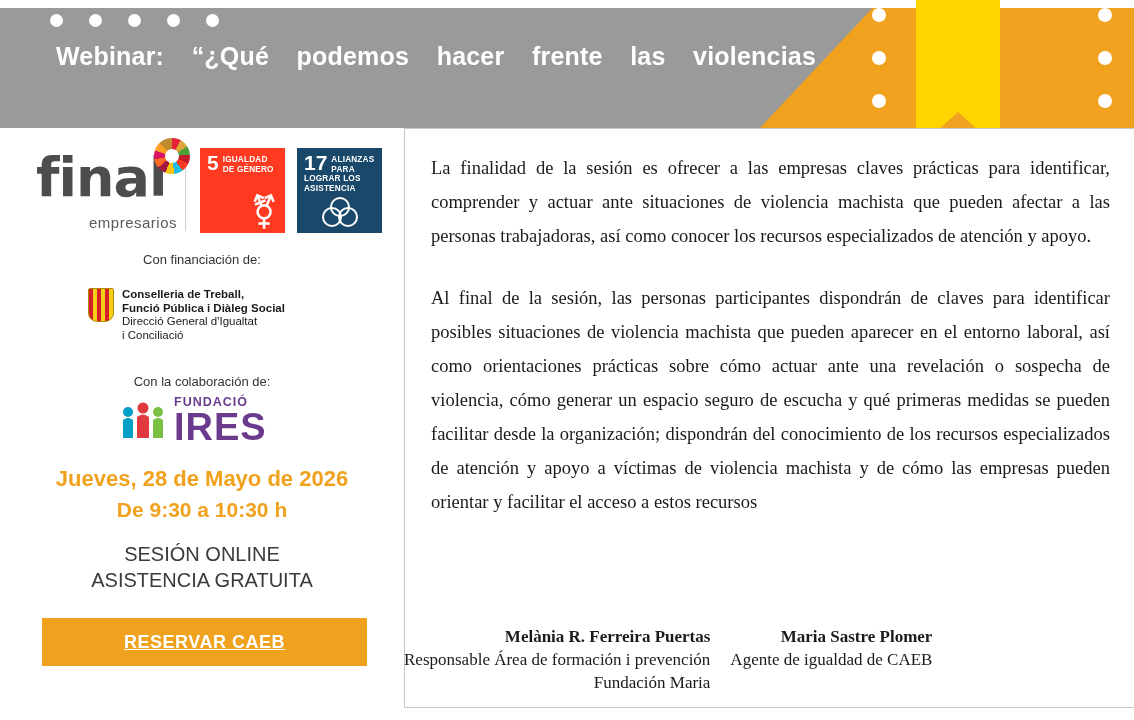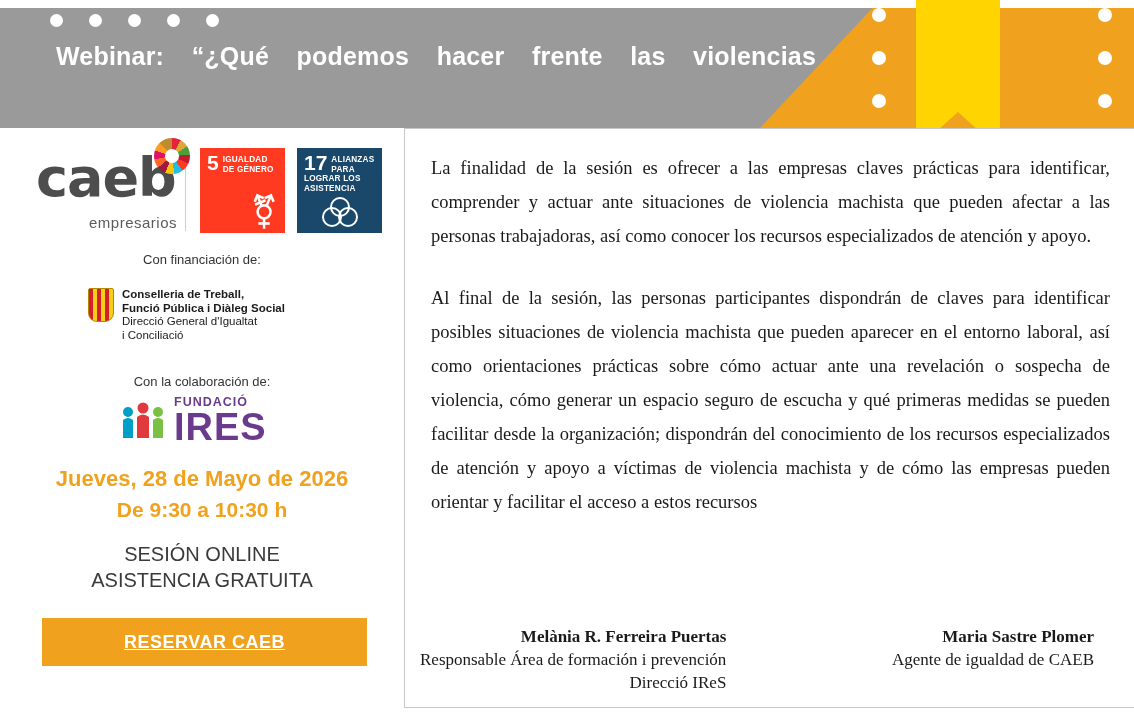--- a/index.html
+++ b/index.html
@@ -311,24 +311,23 @@
     margin: 0 0 28px 0;
   }
   .body-p:last-of-type { margin-bottom: 0; }
 
   .signatures {
     position: absolute;
     left: 404px;
     top: 625px;
     width: 730px;
     display: flex;
-    justify-content: space-between;
+    justify-content: flex-start;
     gap: 20px;
     padding-right: 40px;
-    padding-left: 16px;
   }
   .sig {
     font-family: "Liberation Serif", serif;
     font-size: 17px;
     line-height: 23px;
     color: #1a1a1a;
     text-align: right;
   }
   .sig .name { font-weight: bold; }
   .sig.left-sig { text-align: right; }
@@ -369,21 +368,21 @@
       <span class="l1">Webinar: “¿Qué podemos hacer frente las violencias</span>
       <span>machistas en el entorno de trabajo?”</span>
     </div>
   </div>
 
   <div class="left">
 
     <div class="logos-row">
       <div class="caeb-logo" style="position:relative;">
         <div class="sdg-wheel"></div>
-        <div class="caeb-word">caeb</div>
+        <div class="caeb-word">final</div>
         <div class="caeb-sub">empresarios</div>
       </div>
 
       <div class="sdg-box n5">
         <div class="sdg-num">5</div>
         <div class="sdg-txt">IGUALDAD DE GÉNERO</div>
         <div class="sdg-icon">⚧</div>
       </div>
 
       <div class="sdg-box n17">
@@ -437,21 +436,21 @@
 
   <div class="right">
     <p class="body-p">La finalidad de la sesión es ofrecer a las empresas claves prácticas para identificar, comprender y actuar ante situaciones de violencia machista que pueden afectar a las personas trabajadoras, así como conocer los recursos especializados de atención y apoyo.</p>
     <p class="body-p">Al final de la sesión, las personas participantes dispondrán de claves para identificar posibles situaciones de violencia machista que pueden aparecer en el entorno laboral, así como orientaciones prácticas sobre cómo actuar ante una revelación o sospecha de violencia, cómo generar un espacio seguro de escucha y qué primeras medidas se pueden facilitar desde la organización; dispondrán del conocimiento de los recursos especializados de atención y apoyo a víctimas de violencia machista y de cómo las empresas pueden orientar y facilitar el acceso a estos recursos</p>
   </div>
 
   <div class="signatures">
     <div class="sig left-sig">
       <div class="name">Melània R. Ferreira Puertas</div>
       <div>Responsable Área de formación i prevención</div>
-      <div>Direcció IReS</div>
+      <div>Fundación Maria</div>
     </div>
     <div class="sig">
       <div class="name">Maria Sastre Plomer</div>
       <div>Agente de igualdad de CAEB</div>
     </div>
   </div>
 
 </div>
 
 </body></html>

